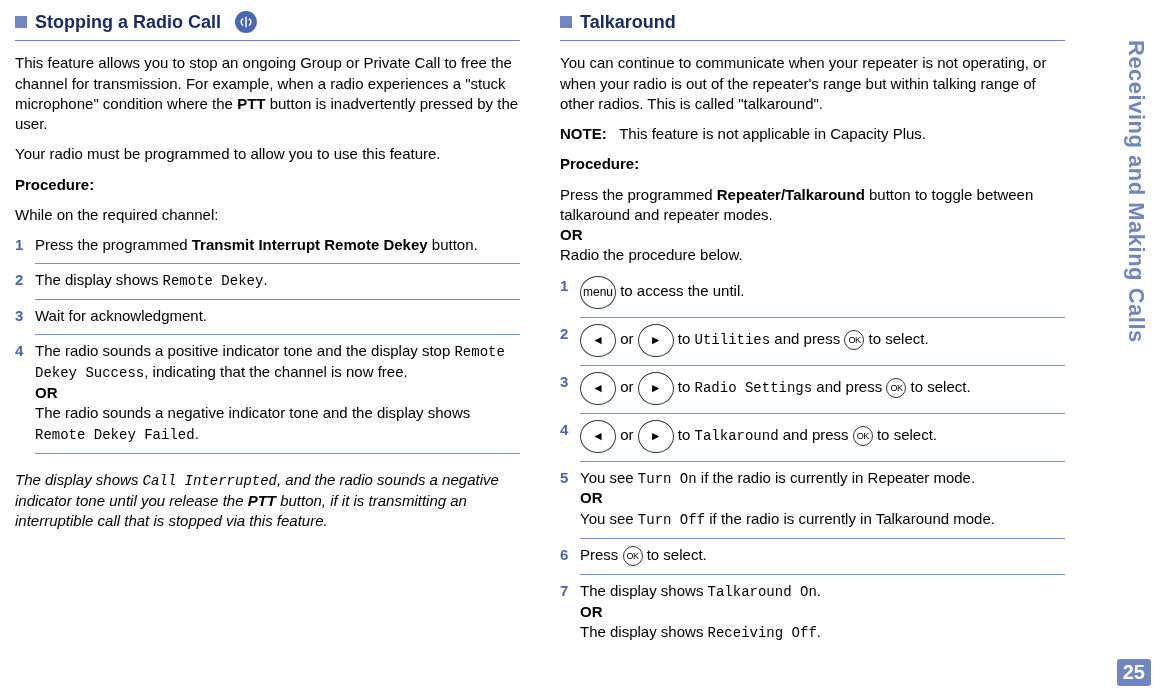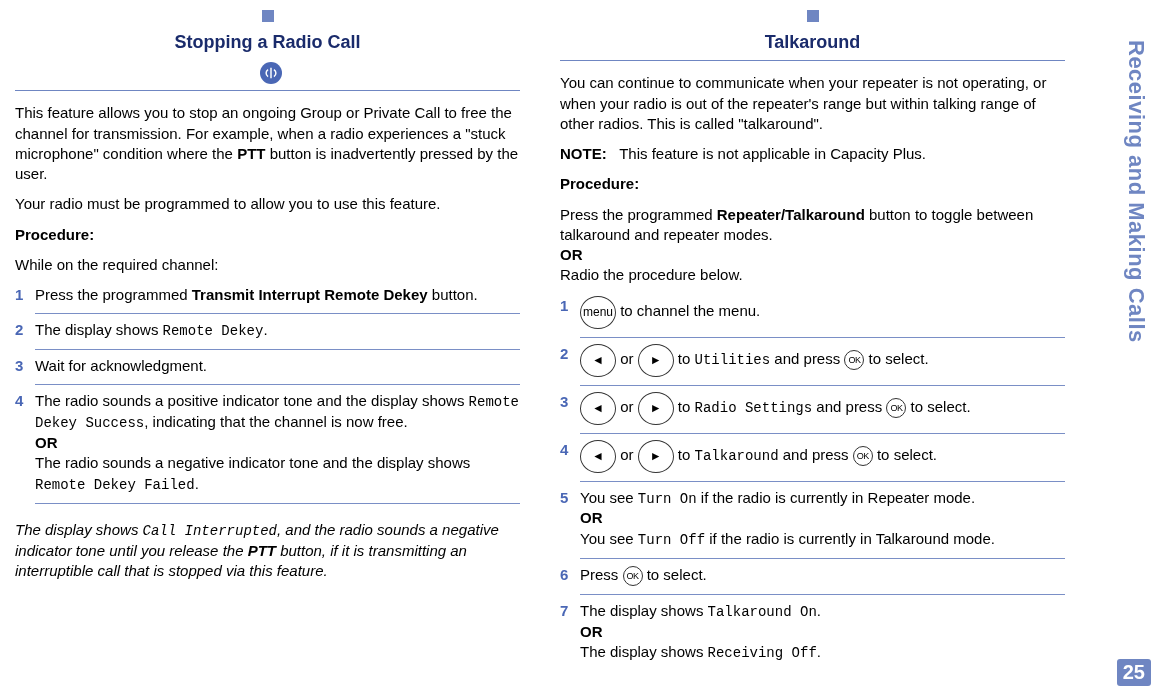--- a/index.html
+++ b/index.html
@@ -3,21 +3,21 @@
 <meta charset="utf-8">
 <style>
   * { box-sizing: border-box; margin: 0; padding: 0; }
   html, body { width: 1163px; height: 696px; font-family: Arial, Helvetica, sans-serif; background: #fff; color: #000; }
   .page { display: flex; flex-direction: row; width: 1100px; height: 696px; padding: 10px 20px 10px 10px; }
   .col { flex: 1; padding: 0 15px 0 5px; font-size: 15px; line-height: 1.35; }
   .col + .col { padding-left: 25px; }
   .sidebar { position: absolute; right: 0; top: 0; width: 55px; height: 696px; display: flex; flex-direction: column; align-items: center; justify-content: flex-start; }
   .vtext { writing-mode: vertical-rl; text-orientation: mixed; color: #6f86c2; font-weight: bold; font-size: 22px; letter-spacing: 0.5px; margin-top: 40px; }
   .pagenum { position: absolute; right: 12px; bottom: 10px; background: #6f86c2; color: #ffffff; font-weight: bold; font-size: 20px; padding: 2px 6px; border-radius: 3px; }
-  h2 { color: #1a2b6b; font-weight: bold; font-size: 18px; display: flex; align-items: center; gap: 8px; flex-direction: column; }
+  h2 { color: #1a2b6b; font-weight: bold; font-size: 18px; display: flex; align-items: center; gap: 8px; }
   h2 .sq { width: 12px; height: 12px; background: #6f86c2; display: inline-block; }
   .hr { border: none; border-top: 1.5px solid #6f86c2; margin: 6px 0 12px 0; }
   p { margin-bottom: 10px; }
   .bold { font-weight: bold; }
   .ital { font-style: italic; margin-top: 16px; }
   ol { list-style: none; padding: 0; margin: 0; }
   ol > li { margin-bottom: 8px; padding-left: 20px; position: relative; }
   ol > li .num { position: absolute; left: 0; top: 0; color: #4a67b5; font-weight: bold; }
   .li-rule { border: none; border-top: 1px solid #7a8fc6; margin: 6px 0 6px 20px; }
   .mono { font-family: "Courier New", monospace; font-size: 14px; }
@@ -62,21 +62,21 @@
         <span>The display shows </span><span class="mono">Remote Dekey</span><span>.</span>
       </li>
       <hr class="li-rule">
       <li>
         <span class="num">3</span>
         <span>Wait for acknowledgment.</span>
       </li>
       <hr class="li-rule">
       <li>
         <span class="num">4</span>
-        <span>The radio sounds a positive indicator tone and the display shows </span><span class="mono">Remote Dekey Success</span><span>, indicating that the channel is now free.</span><br>
+        <span>The radio sounds a positive indicator tone and the display stop </span><span class="mono">Remote Dekey Success</span><span>, indicating that the channel is now free.</span><br>
         <span class="bold">OR</span><br>
         <span>The radio sounds a negative indicator tone and the display shows </span><span class="mono">Remote Dekey Failed</span><span>.</span>
       </li>
       <hr class="li-rule">
     </ol>
 
     <p class="ital">
       <span>The display shows </span><span class="mono">Call Interrupted</span><span>, and the radio sounds a negative indicator tone until you release the </span><span class="bold">PTT</span><span> button, if it is transmitting an interruptible call that is stopped via this feature.</span>
     </p>
   </div>
@@ -98,21 +98,21 @@
     <p class="bold">Procedure:</p>
     <p>
       <span>Press the programmed </span><span class="bold">Repeater/Talkaround</span><span> button to toggle between talkaround and repeater modes.</span><br>
       <span class="bold">OR</span><br>
       <span>Radio the procedure below.</span>
     </p>
 
     <ol>
       <li>
         <span class="num">1</span>
-        <span class="btn-oval">menu</span><span> to channel the menu.</span>
+        <span class="btn-oval">menu</span><span> to access the until.</span>
       </li>
       <hr class="li-rule">
       <li>
         <span class="num">2</span>
         <span class="btn-oval">◄</span><span> or </span><span class="btn-oval">►</span><span> to </span><span class="mono">Utilities</span><span> and press </span><span class="btn-round">OK</span><span> to select.</span>
       </li>
       <hr class="li-rule">
       <li>
         <span class="num">3</span>
         <span class="btn-oval">◄</span><span> or </span><span class="btn-oval">►</span><span> to </span><span class="mono">Radio Settings</span><span> and press </span><span class="btn-round">OK</span><span> to select.</span>

